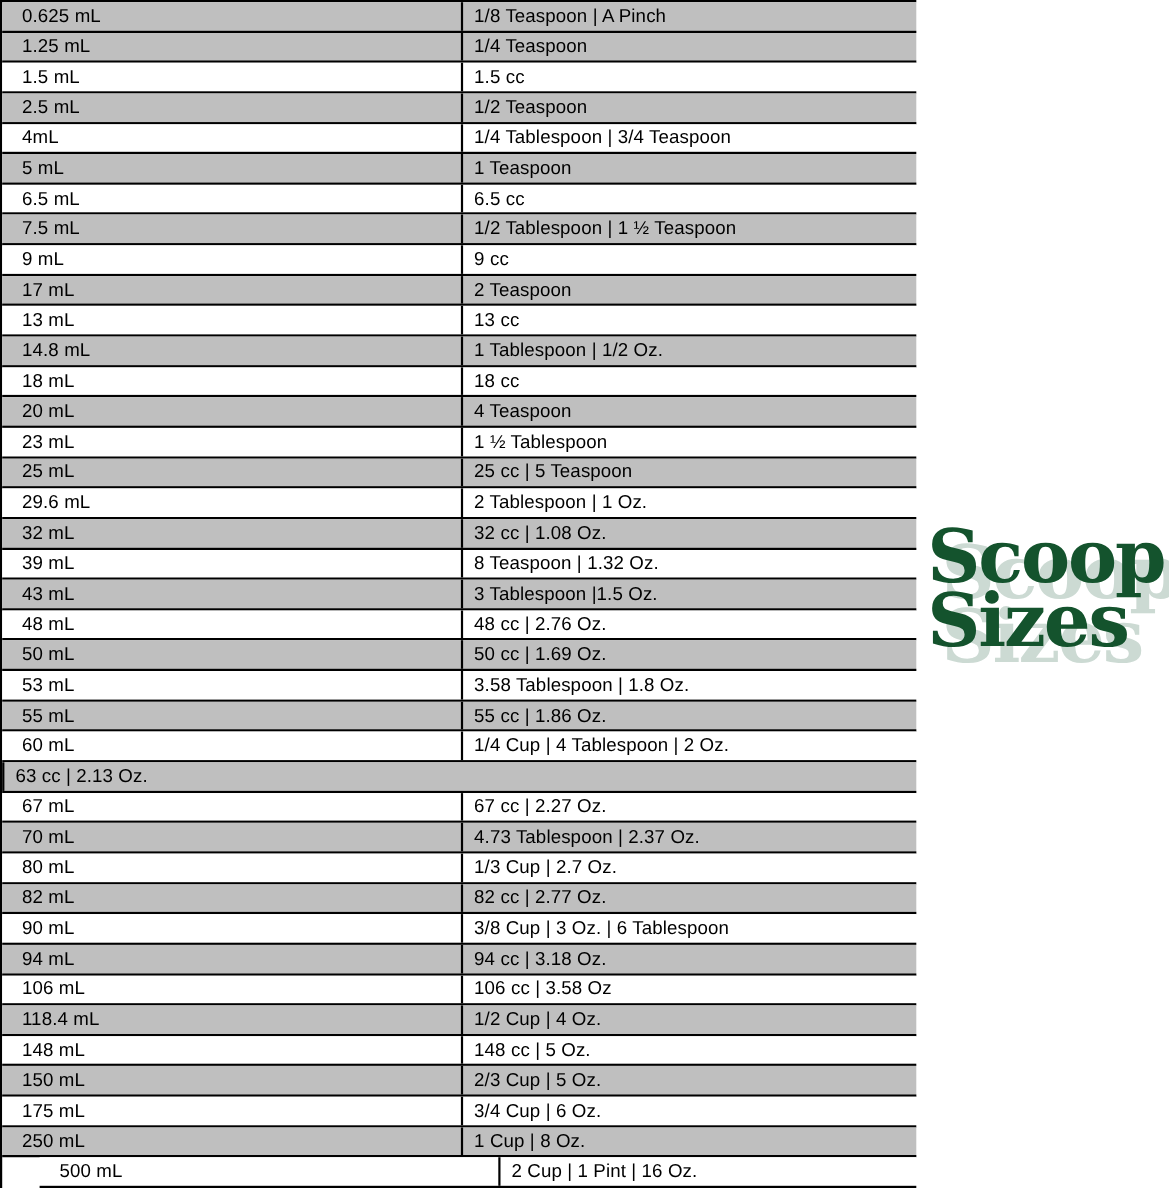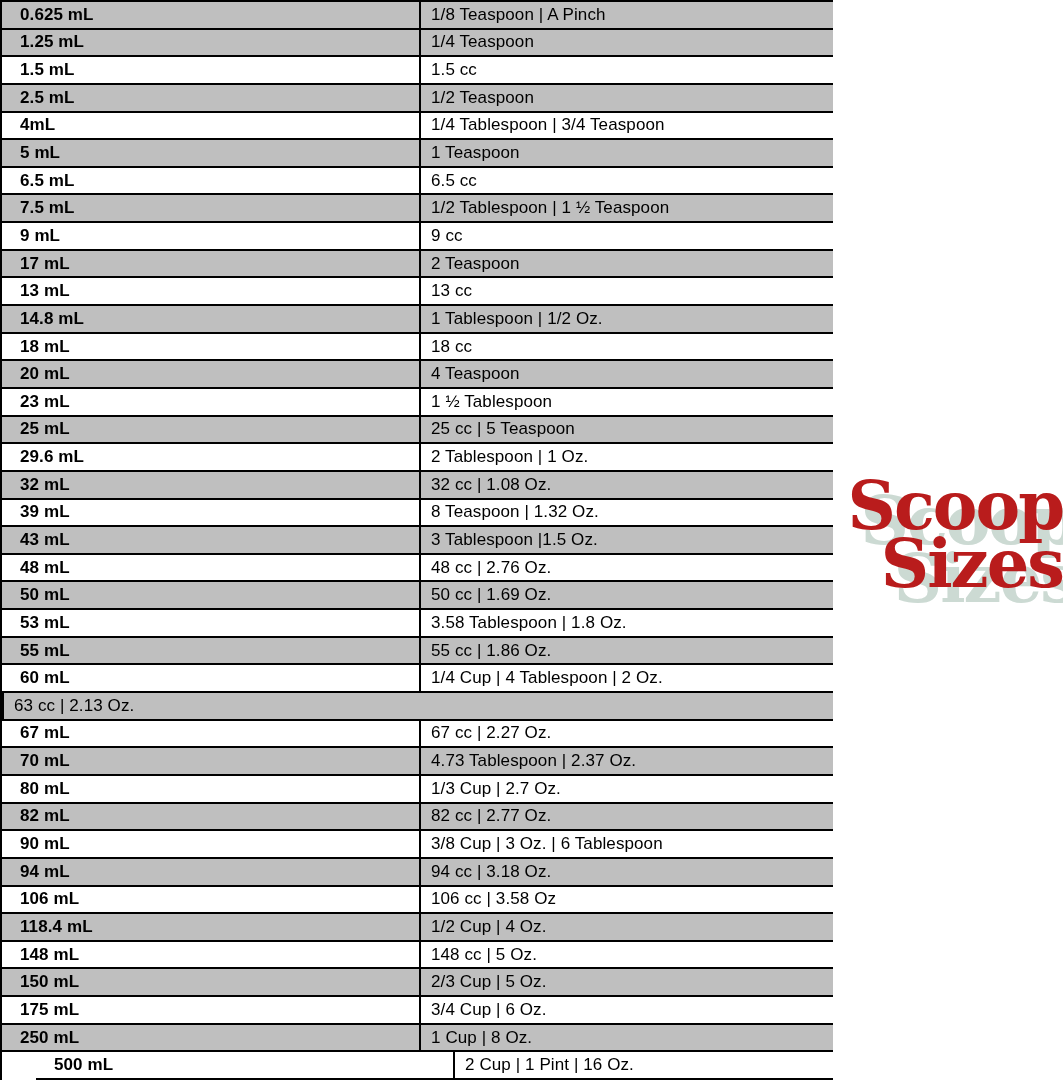--- a/index.html
+++ b/index.html
@@ -47,36 +47,35 @@
     box-sizing: border-box;
     font-size: 17px;
     color: #000000;
     white-space: nowrap;
     overflow: hidden;
     letter-spacing: 0.1px;
   }
   .cell.ml {
     width: 417px;
     padding-left: 18px;
-    font-weight: bold;
   }
   .cell.equiv {
     flex: 1;
     border-left: 2px solid #000000;
     padding-left: 10px;
   }
   .logo {
     position: absolute;
     left: 843px;
     top: 477px;
     width: 220px;
-    text-align: right;
+    text-align: left;
     font-family: "DejaVu Serif", serif;
     font-weight: bold;
-    color: #b91c1c;
+    color: #14532d;
     font-size: 67px;
     line-height: 58px;
     letter-spacing: -2px;
     text-shadow: 13px 15px 0 #ccdad3;
     user-select: none;
   }
   .logo .logo-line {
     display: block;
   }
 </style>

